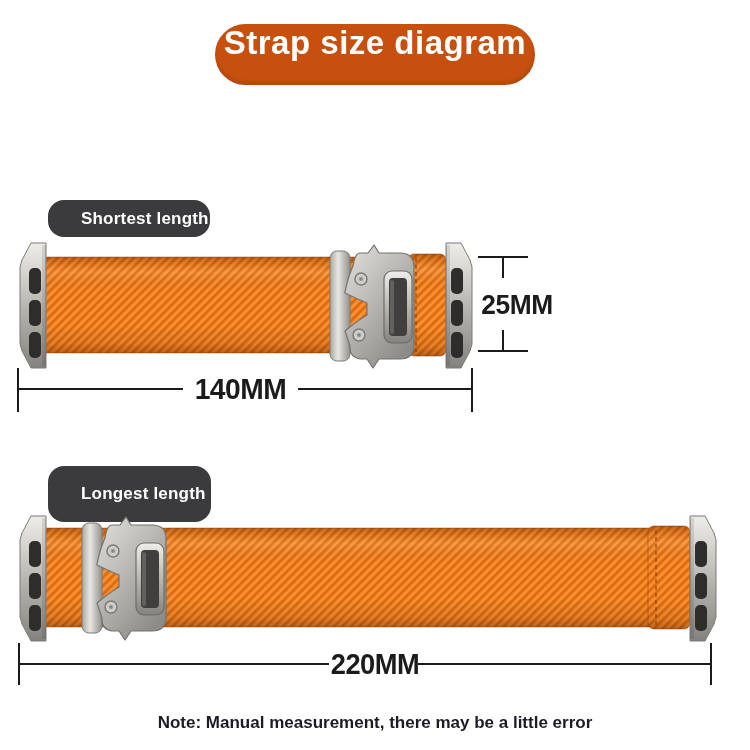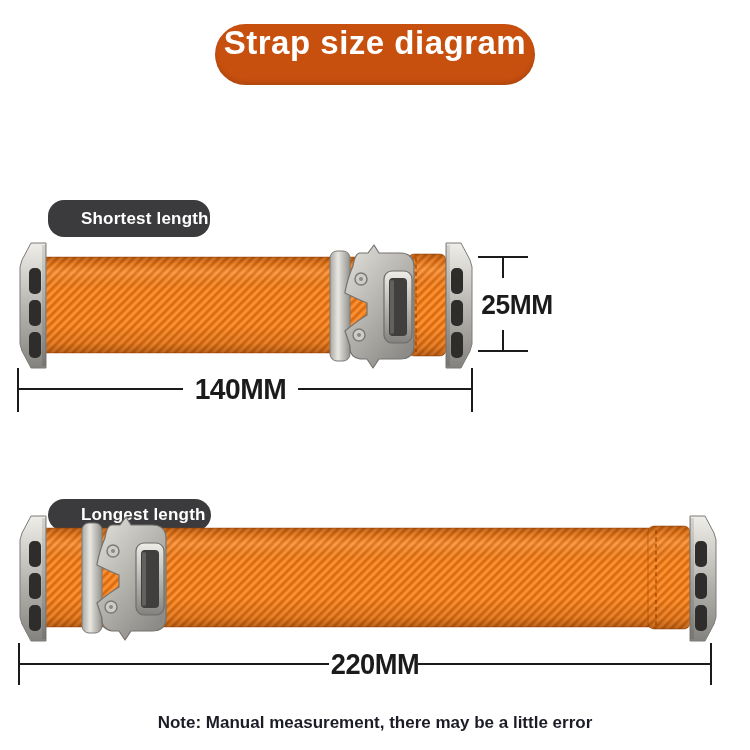--- a/index.html
+++ b/index.html
@@ -13,21 +13,21 @@
     display:flex;align-items:flex-start;justify-content:center;
     box-shadow:inset 0 -3px 4px rgba(0,0,0,.12);
   }
   .title-pill span{color:#fff;font-size:33px;font-weight:bold;letter-spacing:.5px;}
   .badge{
     position:absolute;background:var(--badge-bg,#3b3b3d);color:#fff;
     border-radius:16px;display:flex;align-items:center;justify-content:flex-start;
     font-size:17px;font-weight:bold;letter-spacing:.2px;padding-left:33px;
   }
   .badge-1{left:48px;top:200px;width:129px;height:37px;}
-  .badge-2{left:48px;top:499px;width:130px;height:32px;}
+  .badge-2{left:48px;top:466px;width:130px;height:56px;}
   svg.strap{position:absolute;overflow:visible;}
   #strap1{left:0;top:230px;}
   #strap2{left:0;top:500px;}
   .mline{position:absolute;background:var(--measure-line,#1b1b1b);}
   .mlabel{
     position:absolute;color:var(--measure-line,#1b1b1b);font-weight:bold;
     text-align:center;line-height:1;letter-spacing:-.5px;
     transform:scaleX(.94);transform-origin:center;
   }
   .lbl-25{left:472px;top:291px;width:90px;font-size:28px;}

